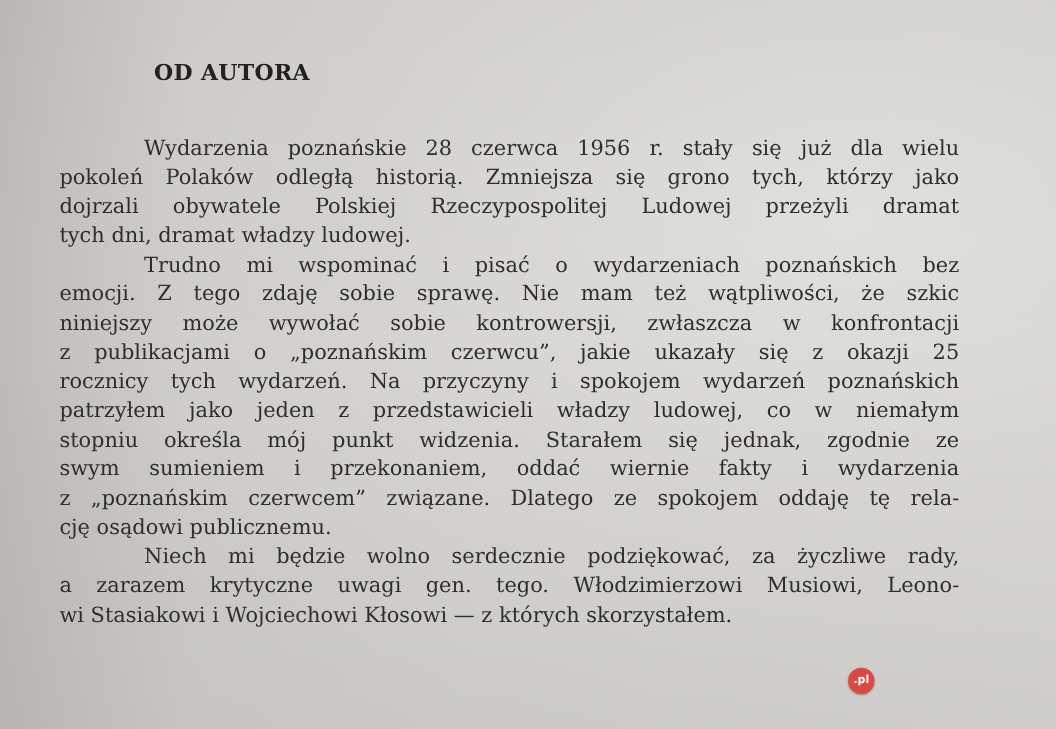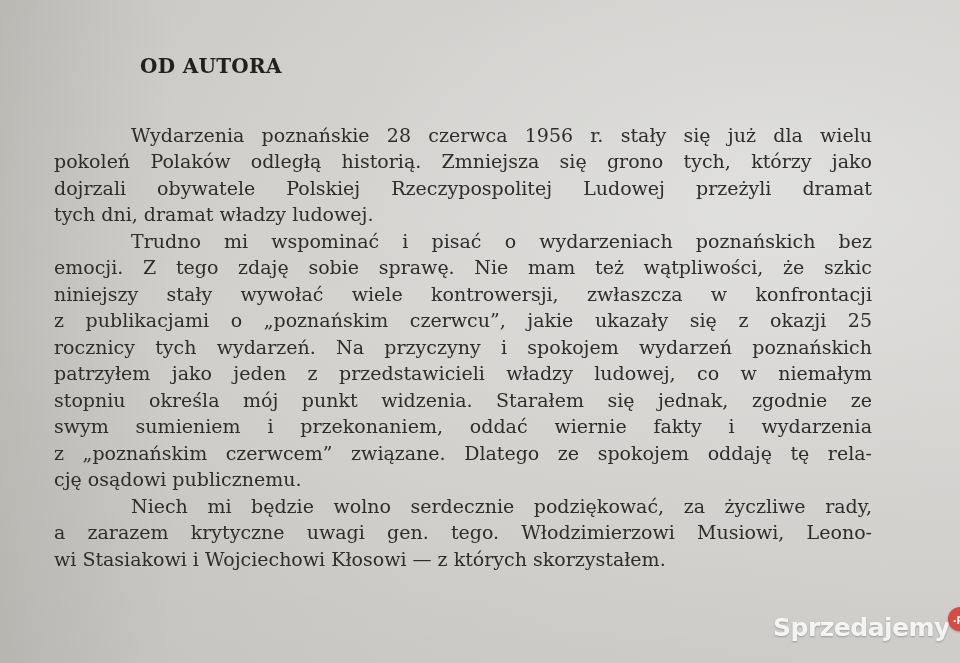--- a/index.html
+++ b/index.html
@@ -53,30 +53,29 @@
 <div class="page">
   <h1 class="heading">OD AUTORA</h1>
 
   <div>
     <div class="line indent" style="top:122px">Wydarzenia poznańskie 28 czerwca 1956 r. stały się już dla wielu</div>
     <div class="line" style="top:148px">pokoleń Polaków odległą historią. Zmniejsza się grono tych, którzy jako</div>
     <div class="line" style="top:175px">dojrzali obywatele Polskiej Rzeczypospolitej Ludowej przeżyli dramat</div>
     <div class="line last" style="top:201px">tych dni, dramat władzy ludowej.</div>
     <div class="line indent" style="top:228px">Trudno mi wspominać i pisać o wydarzeniach poznańskich bez</div>
     <div class="line" style="top:254px">emocji. Z tego zdaję sobie sprawę. Nie mam też wątpliwości, że szkic</div>
-    <div class="line" style="top:281px">niniejszy stały wywołać wiele kontrowersji, zwłaszcza w konfrontacji</div>
+    <div class="line" style="top:281px">niniejszy może wywołać sobie kontrowersji, zwłaszcza w konfrontacji</div>
     <div class="line" style="top:307px">z publikacjami o „poznańskim czerwcu”, jakie ukazały się z okazji 25</div>
     <div class="line" style="top:334px">rocznicy tych wydarzeń. Na przyczyny i spokojem wydarzeń poznańskich</div>
     <div class="line" style="top:360px">patrzyłem jako jeden z przedstawicieli władzy ludowej, co w niemałym</div>
     <div class="line" style="top:387px">stopniu określa mój punkt widzenia. Starałem się jednak, zgodnie ze</div>
     <div class="line" style="top:413px">swym sumieniem i przekonaniem, oddać wiernie fakty i wydarzenia</div>
     <div class="line" style="top:440px">z „poznańskim czerwcem” związane. Dlatego ze spokojem oddaję tę rela-</div>
     <div class="line last" style="top:466px">cję osądowi publicznemu.</div>
     <div class="line indent" style="top:493px">Niech mi będzie wolno serdecznie podziękować, za życzliwe rady,</div>
     <div class="line" style="top:519px">a zarazem krytyczne uwagi gen. tego. Włodzimierzowi Musiowi, Leono-</div>
     <div class="line last" style="top:546px">wi Stasiakowi i Wojciechowi Kłosowi — z których skorzystałem.</div>
   </div>
 
   <div class="watermark">
-    <span>Sprzedajemy</span>
     <span class="wm-badge">.pl</span>
   </div>
 </div>
 
 </body></html>

